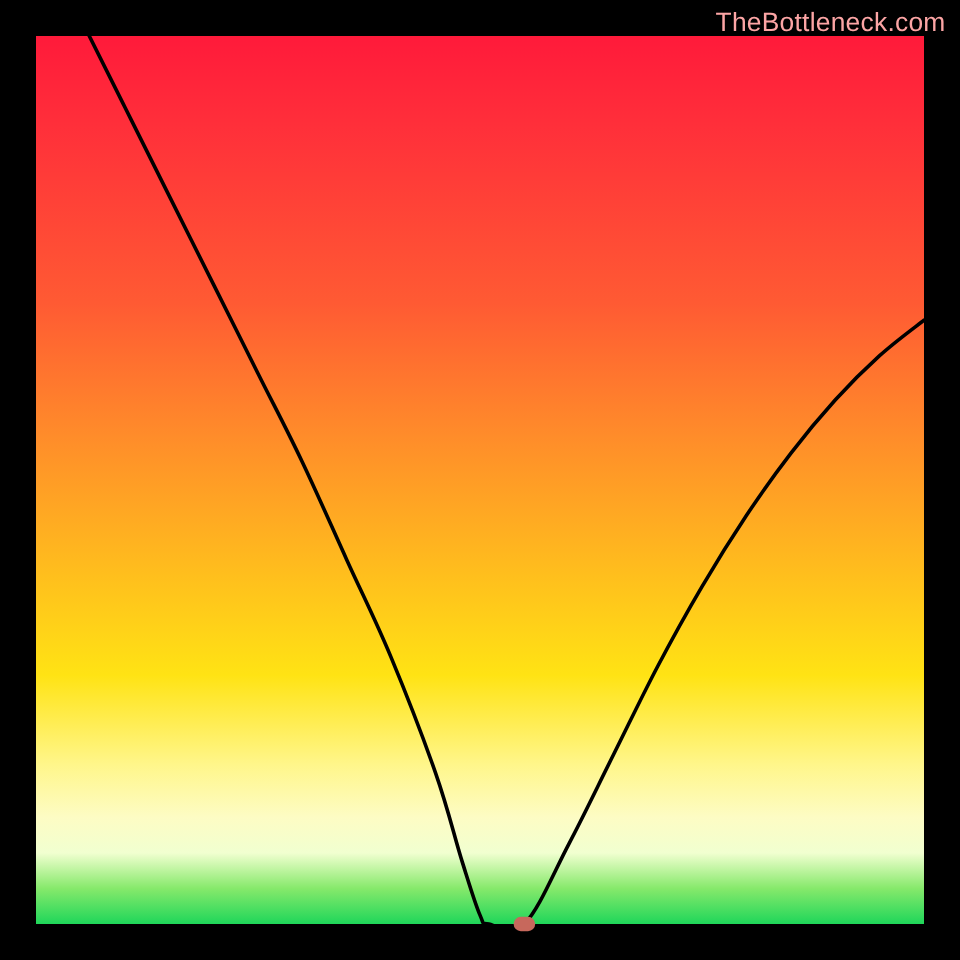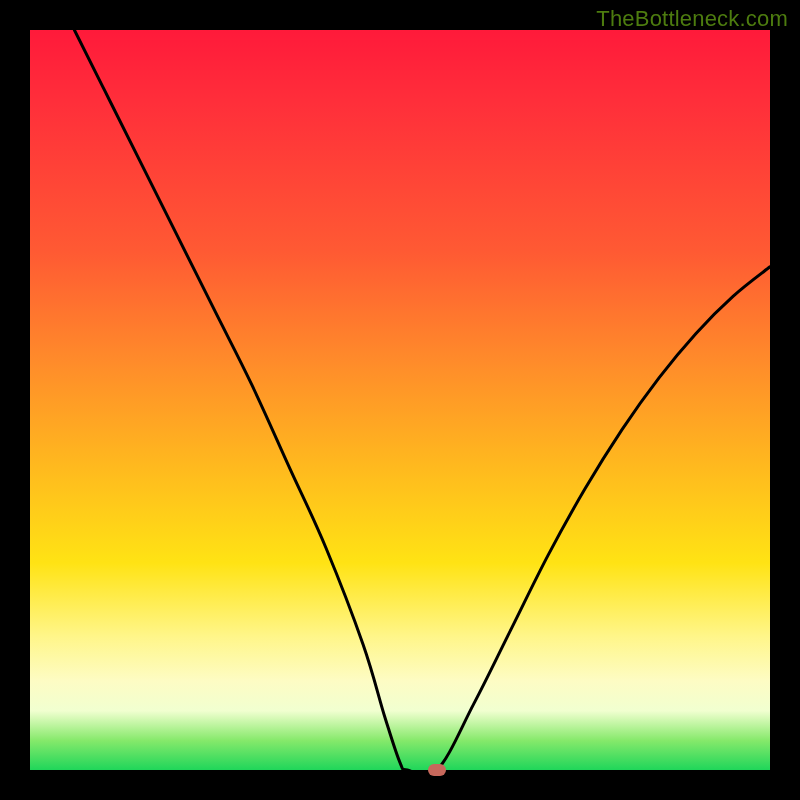--- a/index.html
+++ b/index.html
@@ -36,21 +36,21 @@
       #fdfcc4 88%,
       #f1ffd0 92%,
       #86e96b 96%,
       #1fd65a 100%
     );
   }
   .watermark {
     position: absolute;
     top: 6px;
     right: 12px;
-    color: #4d7c0f;
+    color: #fca5a5;
     font-size: 22px;
     font-weight: 500;
     letter-spacing: 0.2px;
     user-select: none;
   }
   .curve-svg {
     position: absolute;
     left: 0;
     top: 0;
     width: 740px;

